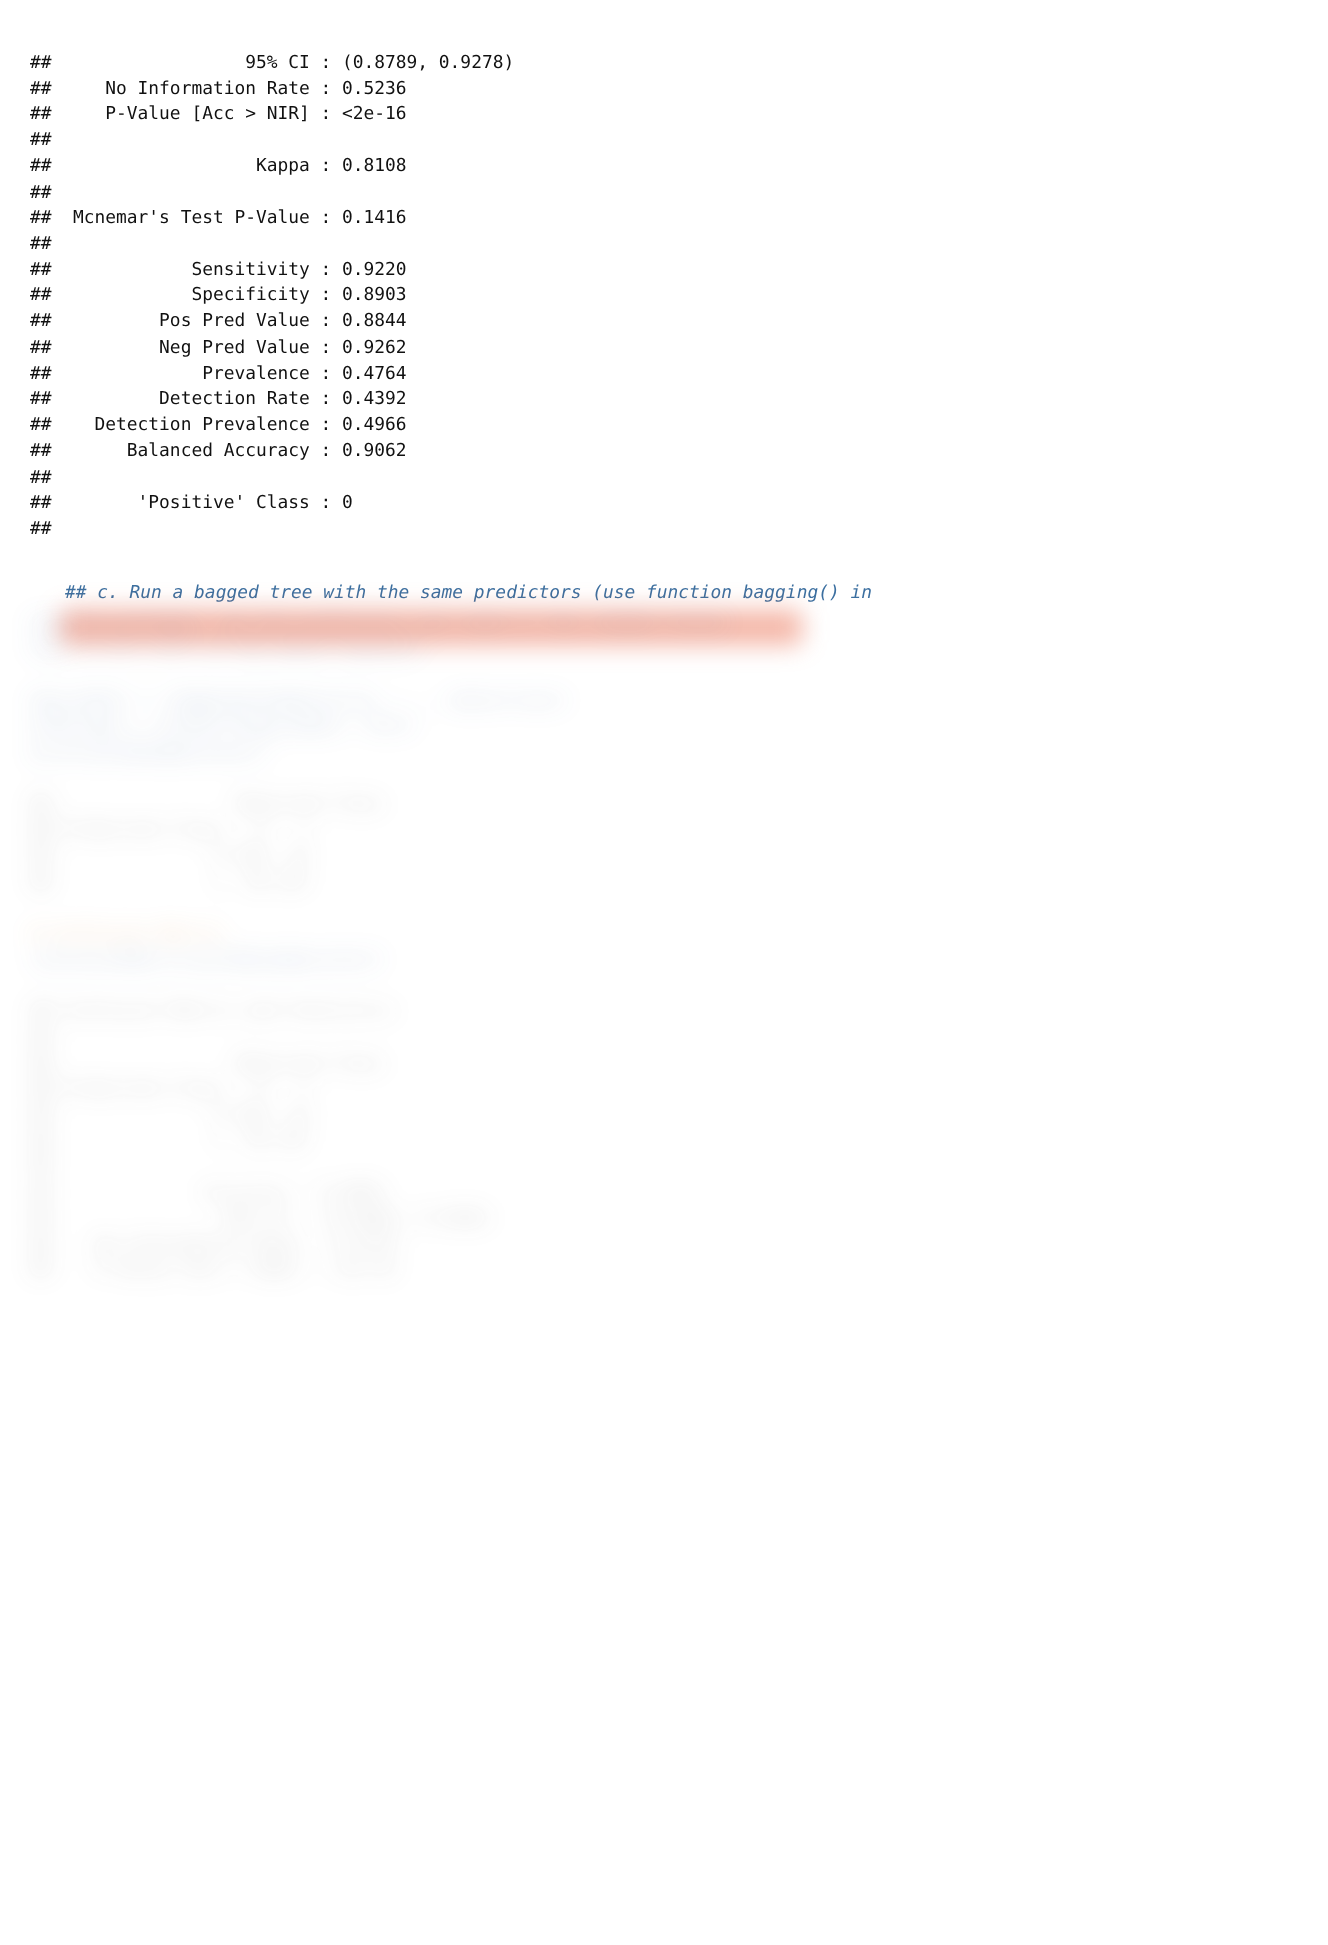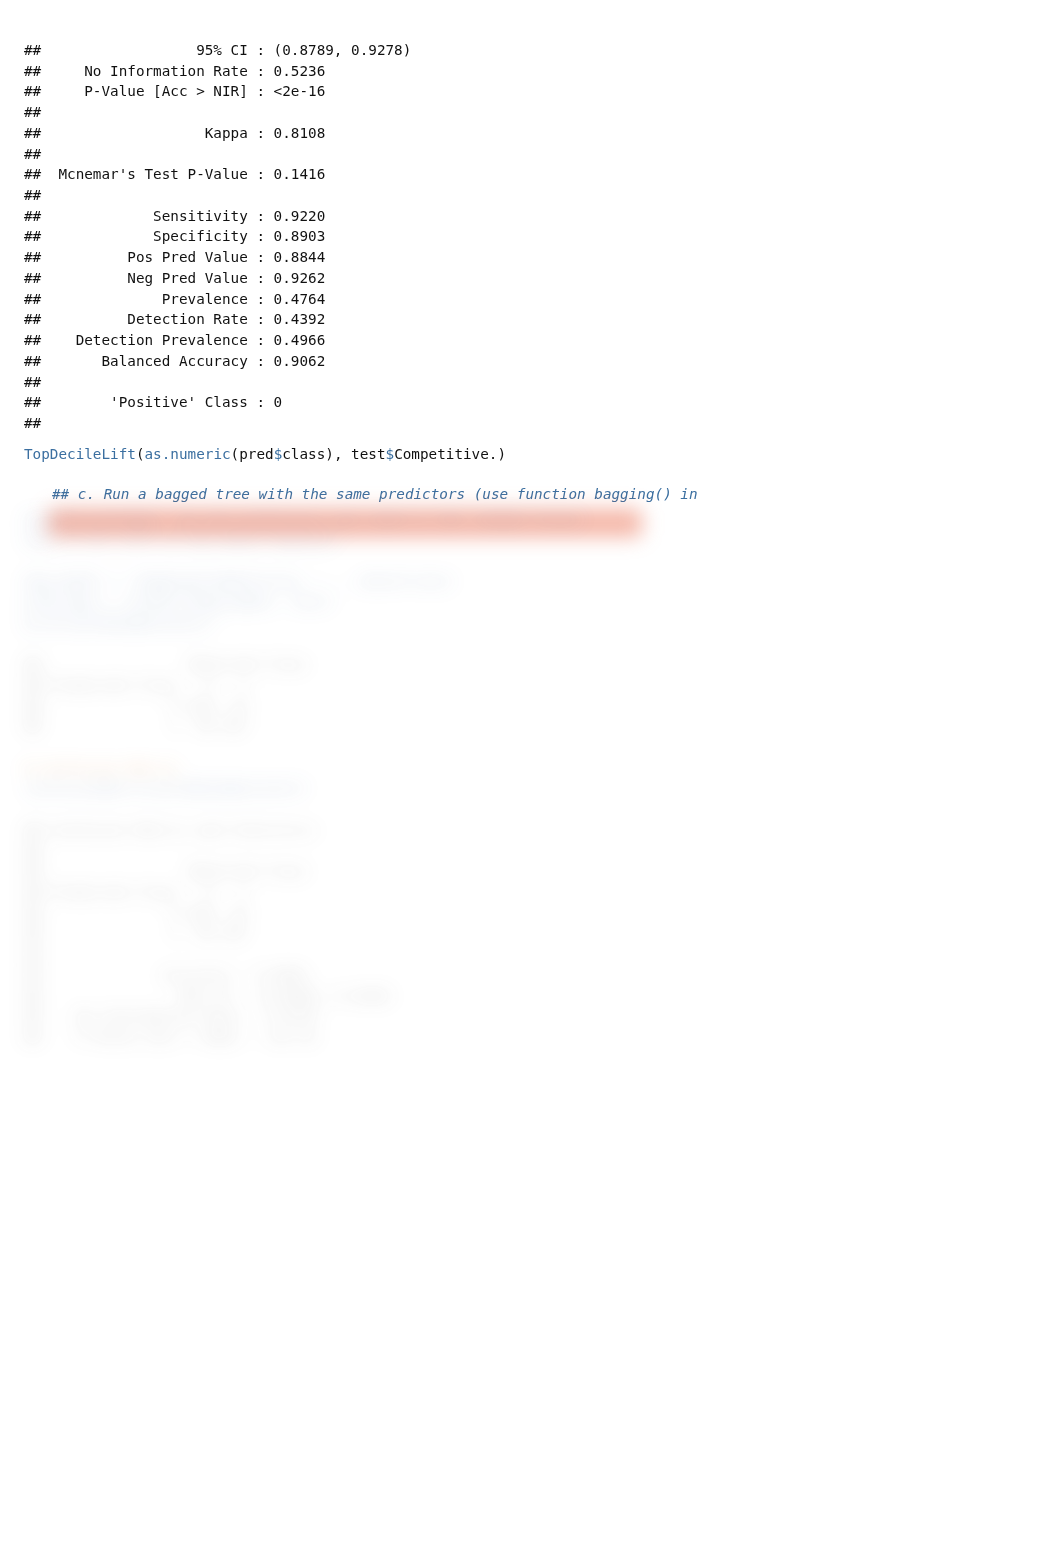--- a/index.html
+++ b/index.html
@@ -88,21 +88,20 @@
 <span>##          Detection Rate : 0.4392</span>
 <span>##    Detection Prevalence : 0.4966</span>
 <span>##       Balanced Accuracy : 0.9062</span>
 <span>## </span>
 <span>##        'Positive' Class : 0</span>
 <span>## </span>
 </pre>
 
 <div class="spacer"></div>
 
-<pre class="blk-code"><span class="fn">TopDecileLift</span><span>(</span><span class="fn">as.numeric</span><span>(pred</span><span class="sym">$</span><span>class), test</span><span class="sym">$</span><span>Competitive.)</span></pre>
 
 <div class="spacer"></div>
 
 
 <div class="spacer"></div>
 
 <pre class="blk-code"><span class="comment">## c. Run a bagged tree with the same predictors (use function bagging() in</span></pre>
 
 <div class="blur-zone">
   <div class="blur-red"></div>

